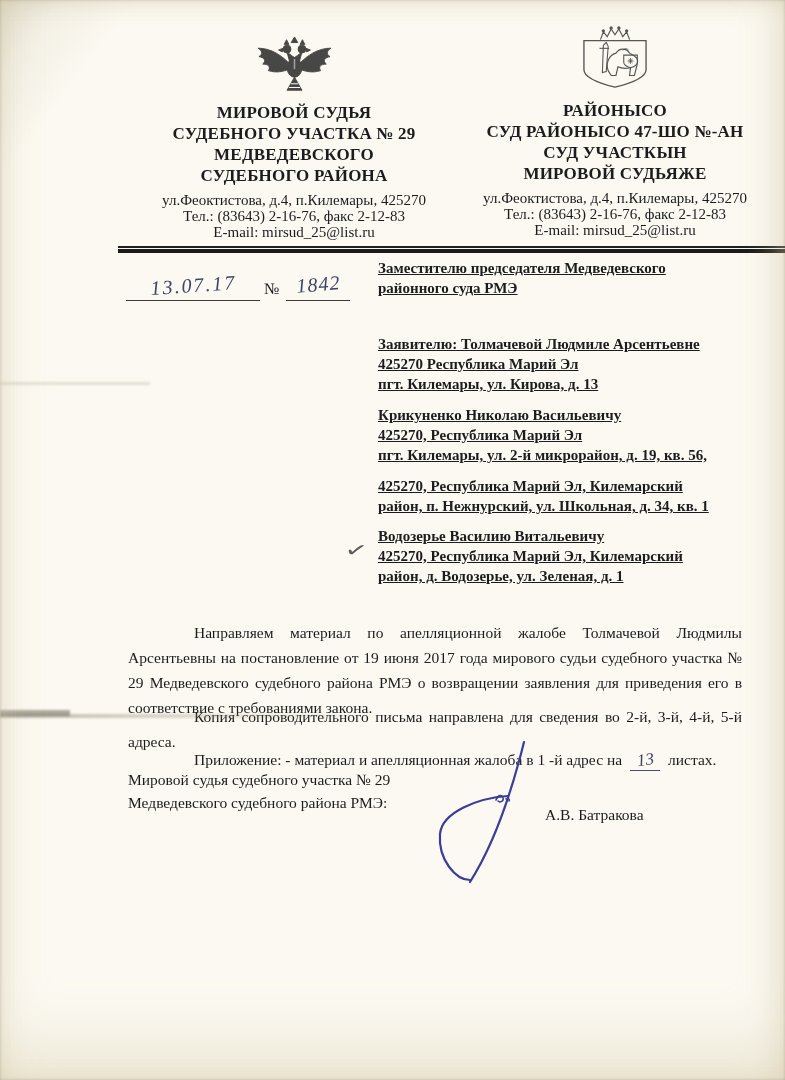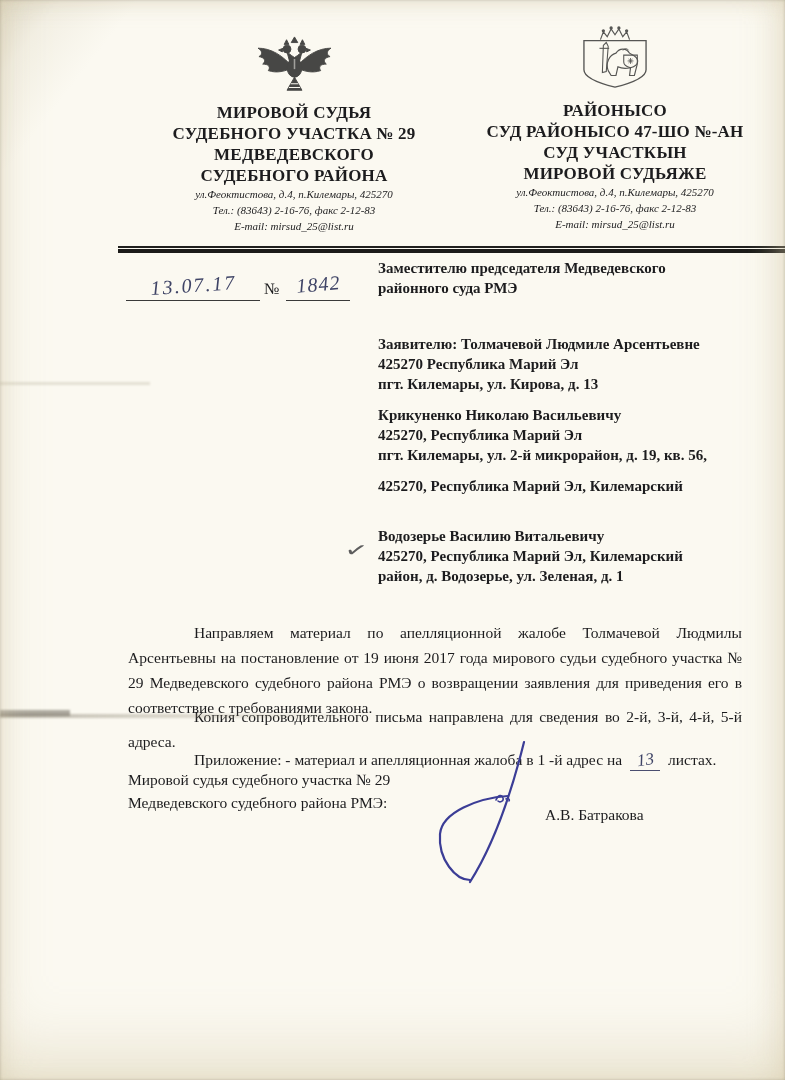--- a/index.html
+++ b/index.html
@@ -25,37 +25,37 @@
   .smudge{position:absolute;left:0;top:710px;width:70px;height:6px;background:rgba(95,90,78,.5);
     filter:blur(1.1px);pointer-events:none;}
 
   
   .lh{position:absolute;text-align:center;}
   .lh-left{left:118px;top:36px;width:352px;}
   .lh-right{left:450px;top:26px;width:330px;}
   .emblem{display:block;margin:0 auto;}
   .lh-title{font-weight:bold;font-size:17px;line-height:21px;margin-top:8px;letter-spacing:.2px;}
   .lh-title div{white-space:nowrap;}
-  .lh-addr{font-size:11px;line-height:16px;margin-top:0;font-style:italic;}
+  .lh-addr{font-size:15px;line-height:16px;margin-top:6px;}
 
   .rule{position:absolute;left:118px;top:246px;width:667px;height:8px;
     background:linear-gradient(to bottom,#20201e 0 2px,transparent 2px 3px,#1b1b19 3px 7px,transparent 7px);}
 
   
   .ref{position:absolute;left:124px;top:268px;width:240px;height:42px;font-size:15px;}
   .ref .slot{position:absolute;border-bottom:1.6px solid #3a3a3a;text-align:center;}
   .slot-date{left:2px;top:0;width:134px;height:32px;}
   .slot-num{left:162px;top:0;width:64px;height:32px;}
   .ref .no-label{position:absolute;left:140px;top:12px;font-size:16px;}
   .hw{font-style:italic;color:var(--ink-dark,#3f4466);}
   .hw-date{display:inline-block;font-size:20px;letter-spacing:2px;transform:rotate(-4deg) translateY(6px);}
   .hw-num{display:inline-block;font-size:20px;letter-spacing:1px;transform:rotate(-5deg) translateY(5px);}
 
   
-  .addr-group{position:absolute;left:378px;width:385px;font-weight:bold;font-size:15px;line-height:20px;}
+  .addr-group{position:absolute;left:378px;width:385px;font-weight:bold;font-size:15px;line-height:20px;text-decoration:underline;}
   .g1{top:258px}.g2{top:334px}.g3{top:405px}.g4{top:476px}.g5{top:526px}
   .checkmark{position:absolute;left:348px;top:538px;font-size:20px;color:#5d5d5d;
     transform:rotate(8deg) scaleX(1.4);font-family:"DejaVu Sans",sans-serif;}
 
   
   .para{position:absolute;left:128px;width:614px;font-size:15.5px;line-height:25px;
     text-align:justify;text-indent:66px;}
   .p1{top:620px;}
   .p2{top:704px;}
   .attach-line{position:absolute;left:128px;top:750px;width:640px;font-size:15.5px;
@@ -155,20 +155,21 @@
     <div>425270 Республика Марий Эл</div>
     <div>пгт. Килемары, ул. Кирова, д. 13</div>
   </div>
   <div class="addr-group g3">
     <div>Крикуненко Николаю Васильевичу</div>
     <div>425270, Республика Марий Эл</div>
     <div>пгт. Килемары, ул. 2-й микрорайон, д. 19, кв. 56,</div>
   </div>
   <div class="addr-group g4">
     <div>425270, Республика Марий Эл, Килемарский</div>
+    <div>район, п. Нежнурский, ул. Школьная, д. 34, кв. 1</div>
   </div>
   <div class="addr-group g5">
     <div>Водозерье Василию Витальевичу</div>
     <div>425270, Республика Марий Эл, Килемарский</div>
     <div>район, д. Водозерье, ул. Зеленая, д. 1</div>
   </div>
   <div class="checkmark">✓</div>
 
   <div class="para p1">Направляем материал по апелляционной жалобе Толмачевой Людмилы Арсентьевны на постановление от 19 июня 2017 года мирового судьи судебного участка № 29 Медведевского судебного района РМЭ о возвращении заявления для приведения его в соответствие с требованиями закона.</div>
   <div class="para p2">Копия сопроводительного письма направлена для сведения во 2-й, 3-й, 4-й, 5-й адреса.</div>

